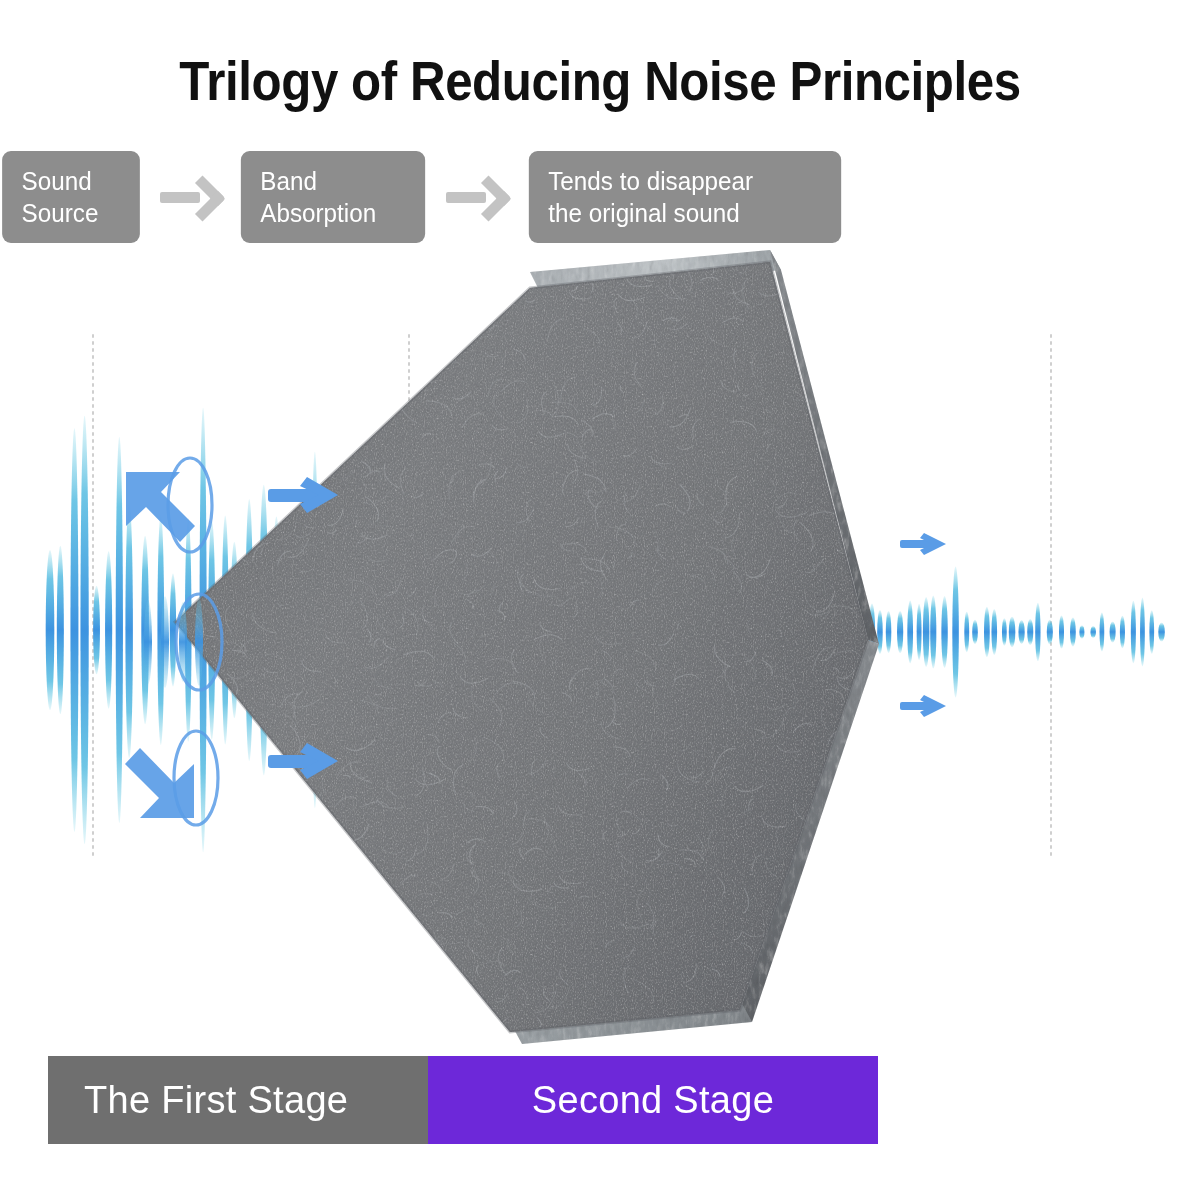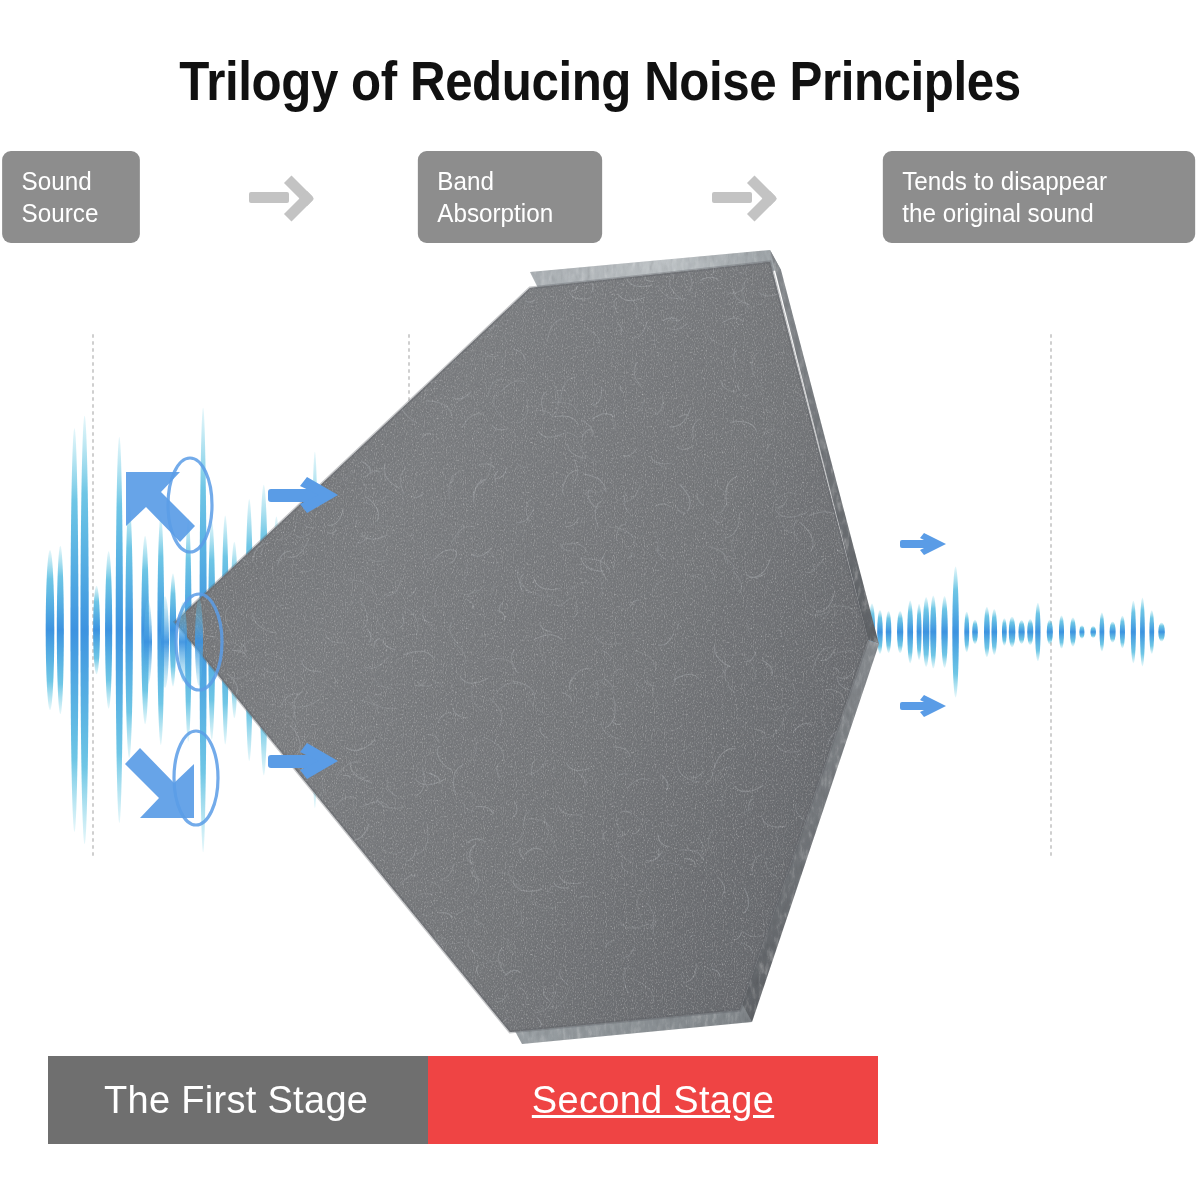--- a/index.html
+++ b/index.html
@@ -36,21 +36,21 @@
 
   
   .flow {
     position: absolute;
     left: 0;
     top: 148px;
     width: 1200px;
     height: 98px;
     display: flex;
     align-items: center;
-    justify-content: space-between;
+    justify-content: flex-start;
     gap: 0px;
   }
   .flow-box {
     background: #8d8d8d;
     border-radius: 9px;
     color: #ffffff;
     display: flex;
     flex-direction: column;
     justify-content: center;
     font-size: 25px;
@@ -116,27 +116,26 @@
     align-items: center;
     color: #ffffff;
     font-family: "Liberation Sans Narrow", "Liberation Sans", sans-serif;
     font-size: 38px;
     letter-spacing: 0.3px;
     box-sizing: border-box;
   }
   .stage-seg.s1 {
     width: 380px;
     background: #6f6f6f;
-    padding-left: 56px;
+    padding-left: 36px;
   }
   .stage-seg.s2 {
     width: 450px;
-    background: #ef4444;
+    background: #6d28d9;
     justify-content: center;
-    text-decoration: underline;
   }
   .stage-seg.s3 {
     width: 274px;
     background: #d6d6d6;
     justify-content: center;
   }
 </style>
 </head>
 <body>
 

